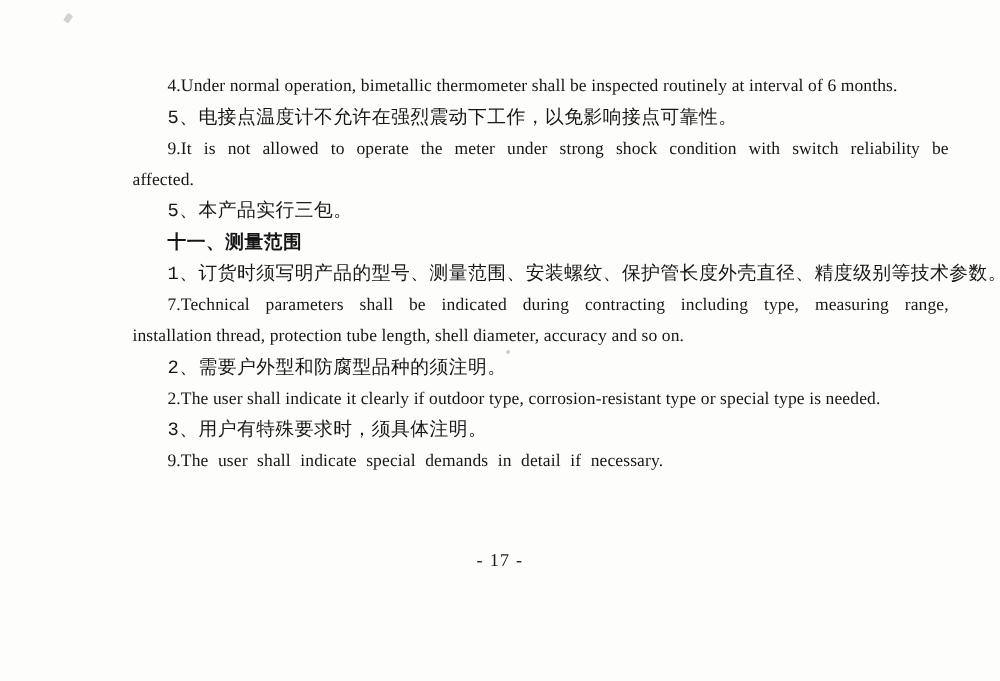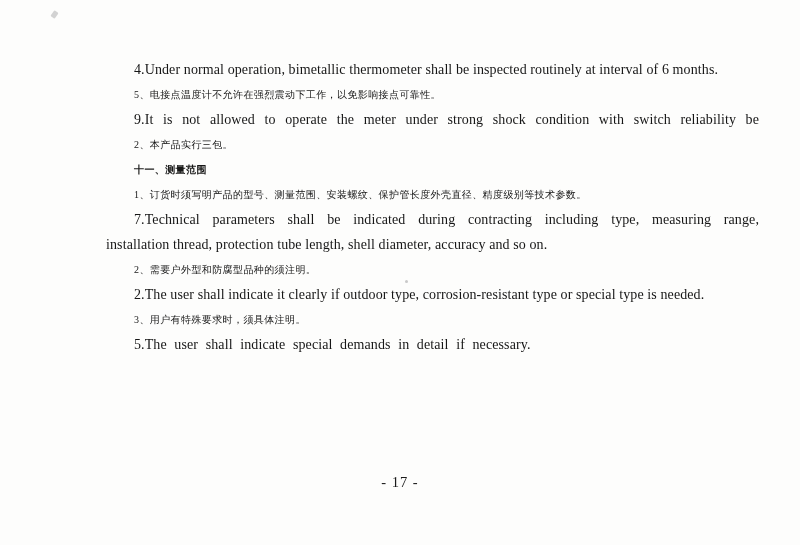--- a/index.html
+++ b/index.html
@@ -29,21 +29,21 @@
     width: 653px;
     margin-left: 31px;
   }
   .ln {
     height: 25px;
     line-height: 25px;
     font-size: 14px;
     white-space: nowrap;
     letter-spacing: 0.1px;
   }
-  .zh { font-size: 10px; letter-spacing: 0.4px; }
+  .zh { font-size: 15px; letter-spacing: 0.4px; font-family: Liberation Mono, monospace; }
   .bold { font-weight: bold; }
   .indent { padding-left: 28px; }
   .stretch {
     white-space: normal;
     text-align: justify;
     overflow: hidden;
   }
   .stretch::after {
     content: "";
     display: inline-block;
@@ -58,45 +58,46 @@
     top: 280px;
     width: 3px;
     height: 3px;
     background: #c9c9c9;
     border-radius: 50%;
   }
   .page-number {
     position: absolute;
     left: 0;
     right: 0;
-    top: 474px;
+    top: 441px;
     text-align: center;
     font-size: 14.5px;
     letter-spacing: 1px;
     color: #1a1a1a;
   }
 </style>
 </head>
 <body>
 
 <div class="page">
 
   <div class="scan-mark"></div>
   <div class="speck"></div>
 
   <div class="text-block">
     <div class="ln indent">4.Under normal operation, bimetallic thermometer shall be inspected routinely at interval of 6 months.</div>
     <div class="ln zh indent">5、电接点温度计不允许在强烈震动下工作，以免影响接点可靠性。</div>
     <div class="ln indent stretch">9.It is not allowed to operate the meter under strong shock condition with switch reliability be</div>
-    <div class="ln zh indent">2、本产品实行三包。</div>
+    <div class="ln">affected.</div>
+    <div class="ln zh indent">5、本产品实行三包。</div>
     <div class="ln zh indent bold">十一、测量范围</div>
     <div class="ln zh indent">1、订货时须写明产品的型号、测量范围、安装螺纹、保护管长度外壳直径、精度级别等技术参数。</div>
     <div class="ln indent stretch">7.Technical parameters shall be indicated during contracting including type, measuring range,</div>
     <div class="ln">installation thread, protection tube length, shell diameter, accuracy and so on.</div>
     <div class="ln zh indent">2、需要户外型和防腐型品种的须注明。</div>
     <div class="ln indent">2.The user shall indicate it clearly if outdoor type, corrosion-resistant type or special type is needed.</div>
     <div class="ln zh indent">3、用户有特殊要求时，须具体注明。</div>
-    <div class="ln indent spread2">5.The user shall indicate special demands in detail if necessary.</div>
+    <div class="ln indent spread2">9.The user shall indicate special demands in detail if necessary.</div>
   </div>
 
   <div class="page-number">- 17 -</div>
 
 </div>
 
 </body></html>

